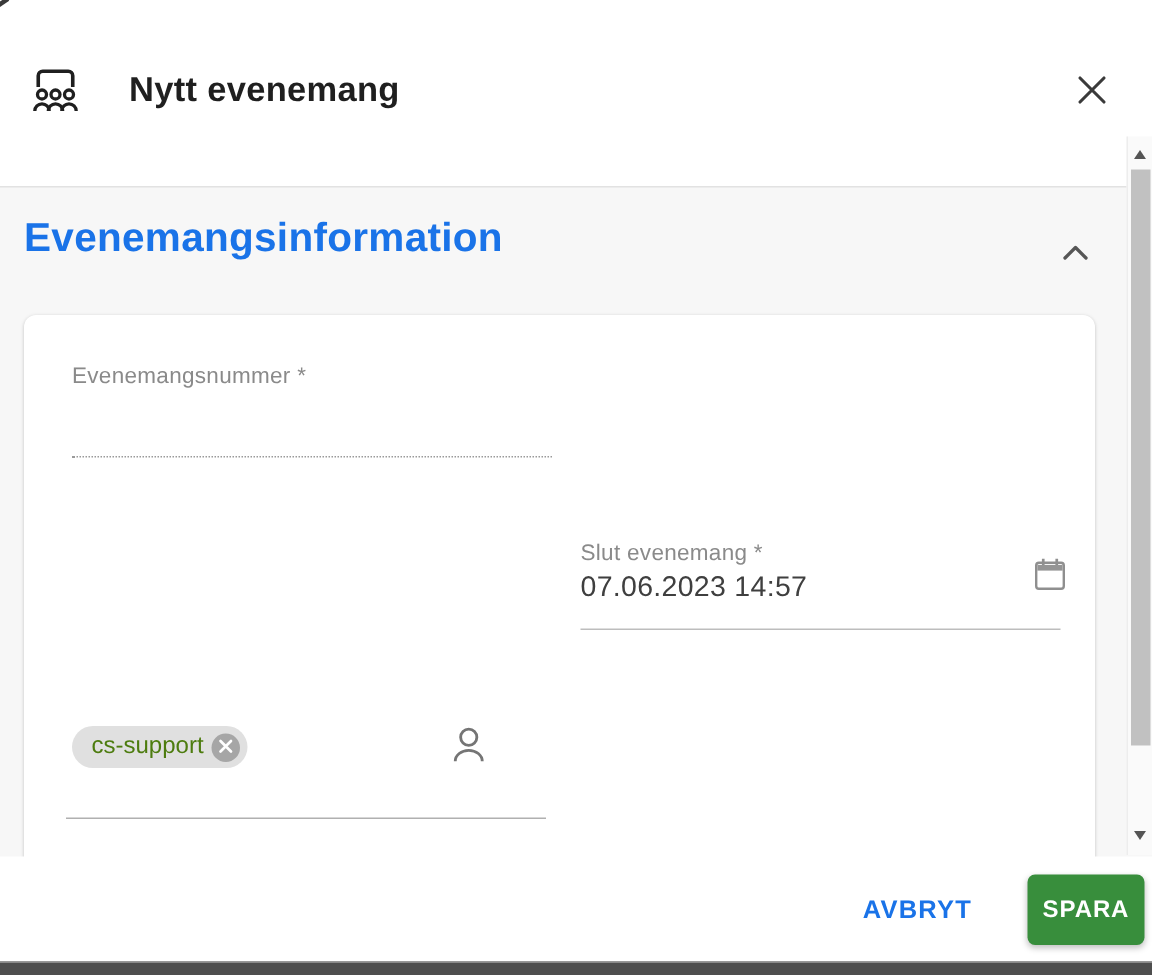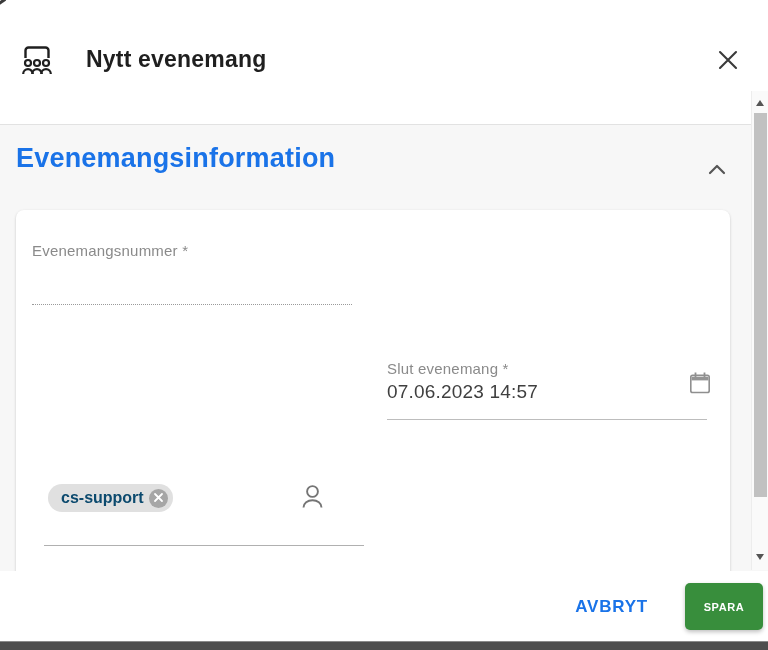--- a/index.html
+++ b/index.html
@@ -25,34 +25,34 @@
   .section-title { position:absolute; left:16px; top:18px; font-size:27px; font-weight:700;
     color:#1a73e8; letter-spacing:0.2px; }
   .chevron { position:absolute; right:42px; top:36px; width:18px; height:12px; cursor:pointer; }
 
   .card { position:absolute; left:16px; top:85px; width:714px; height:388px;
     background:#ffffff; border-radius:8px;
     box-shadow:0 1px 3px rgba(0,0,0,0.14), 0 1px 2px rgba(0,0,0,0.08); }
 
   .field { position:absolute; }
   .field label { display:block; font-size:15px; color:#8a8a8a; letter-spacing:0.2px; }
-  .f-number { left:16px; top:32px; width:320px; height:63px; border-bottom:1px dotted #9a9a9a; }
+  .f-number { left:32px; top:32px; width:320px; height:63px; border-bottom:1px dotted #9a9a9a; }
   .f-name   { left:371px; top:32px; width:320px; height:63px; border-bottom:1px solid #bdbdbd; }
   .f-start  { left:28px; top:150px; width:320px; height:60px; border-bottom:1px solid #bdbdbd; }
   .f-end    { left:371px; top:150px; width:320px; height:60px; border-bottom:1px solid #bdbdbd; }
   .f-assigned { left:28px; top:268px; width:320px; height:68px; border-bottom:1px solid #b0b0b0; }
 
   .field-value { margin-top:4px; font-size:19px; color:#3f3f3f; letter-spacing:0.2px; }
   .input-space { height:34px; }
   .cal-icon { position:absolute; right:-7px; top:9px; width:28px; height:28px; cursor:pointer; }
   .person-icon { position:absolute; right:36px; top:3px; width:31px; height:33px; cursor:pointer; }
 
   .chip { display:inline-flex; align-items:center; margin-top:6px; margin-left:4px;
     height:28px; background:#e0e0e0; border-radius:14px; padding:0 5px 0 13px; }
-  .chip-label { font-size:16px; color:#0c4a6e;font-weight:bold; }
+  .chip-label { font-size:16px; color:#4d7c0f; }
   .chip-remove { display:inline-flex; align-items:center; justify-content:center;
     width:19px; height:19px; margin-left:5px; border-radius:50%; background:#a6a6a6;
     border:none; cursor:pointer; padding:0; }
 
   
   .scrollbar { position:absolute; right:0; top:91px; width:17px; height:479px;
     background:#fafafa; border-left:1px solid #ededed; }
   .sb-arrow-up { position:absolute; left:4px; top:9px; width:0; height:0;
     border-left:4.5px solid transparent; border-right:4.5px solid transparent;
     border-bottom:6px solid #555; }
@@ -61,21 +61,21 @@
     border-left:4.5px solid transparent; border-right:4.5px solid transparent;
     border-top:6px solid #555; }
 
   
   .dlg-footer { position:absolute; left:0; top:571px; width:768px; height:70px; background:#fff; }
   .btn-text { position:absolute; right:106px; top:12px; height:47px; padding:0 14px;
     background:none; border:none; color:#1a73e8; font-family:"Liberation Sans",sans-serif;
     font-size:17px; font-weight:700; letter-spacing:0.8px; cursor:pointer; }
   .btn-green { position:absolute; right:5px; top:12px; width:78px; height:47px;
     background:#388e3c; border:none; border-radius:5px; color:#ffffff;
-    font-family:"Liberation Sans",sans-serif; font-size:11px; font-weight:700;
+    font-family:"Liberation Sans",sans-serif; font-size:16px; font-weight:700;
     letter-spacing:0.6px; cursor:pointer; box-shadow:0 2px 4px rgba(0,0,0,0.25); }
 
   .bottom-bar { position:absolute; left:0; top:641px; width:768px; height:9px;
     background:#4e4e4e; border-top:1px solid #8a8a8a; }
 </style>
 </head>
 <body>
 
 <div class="screen">
   <div class="corner-artifact"></div>

